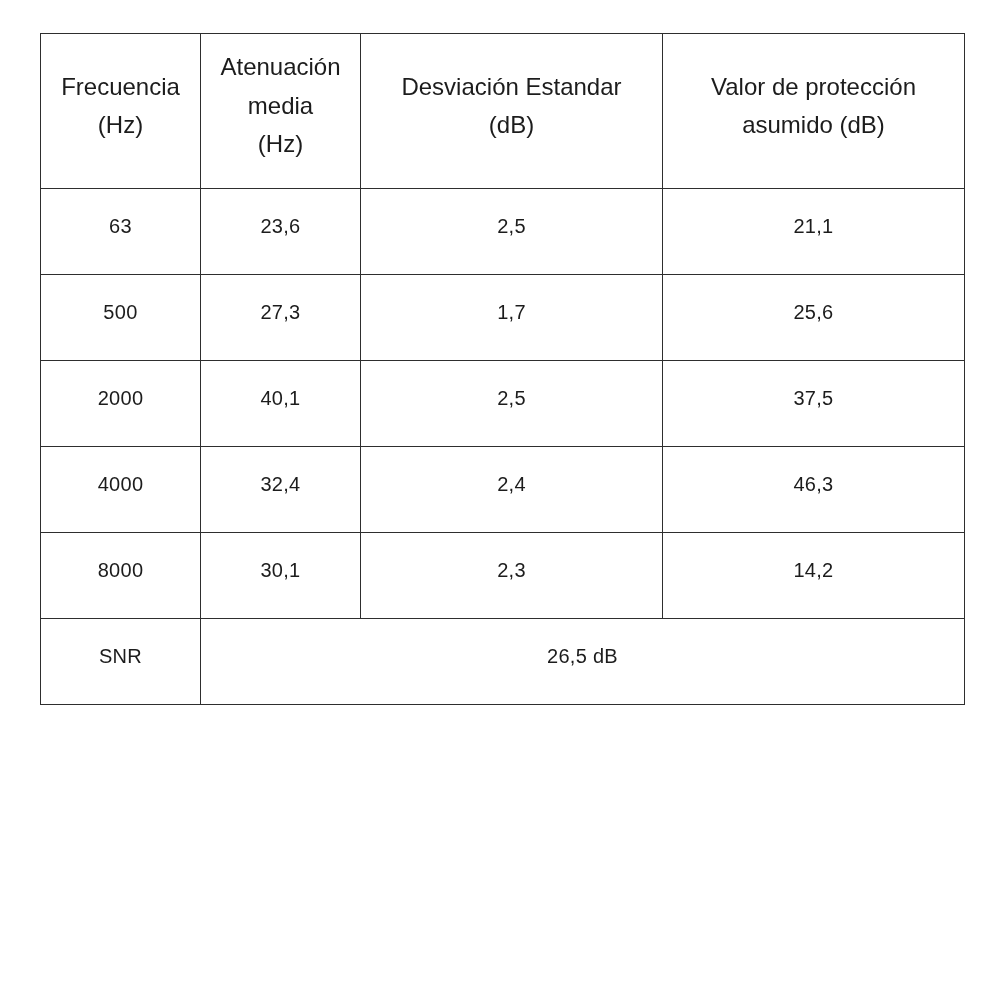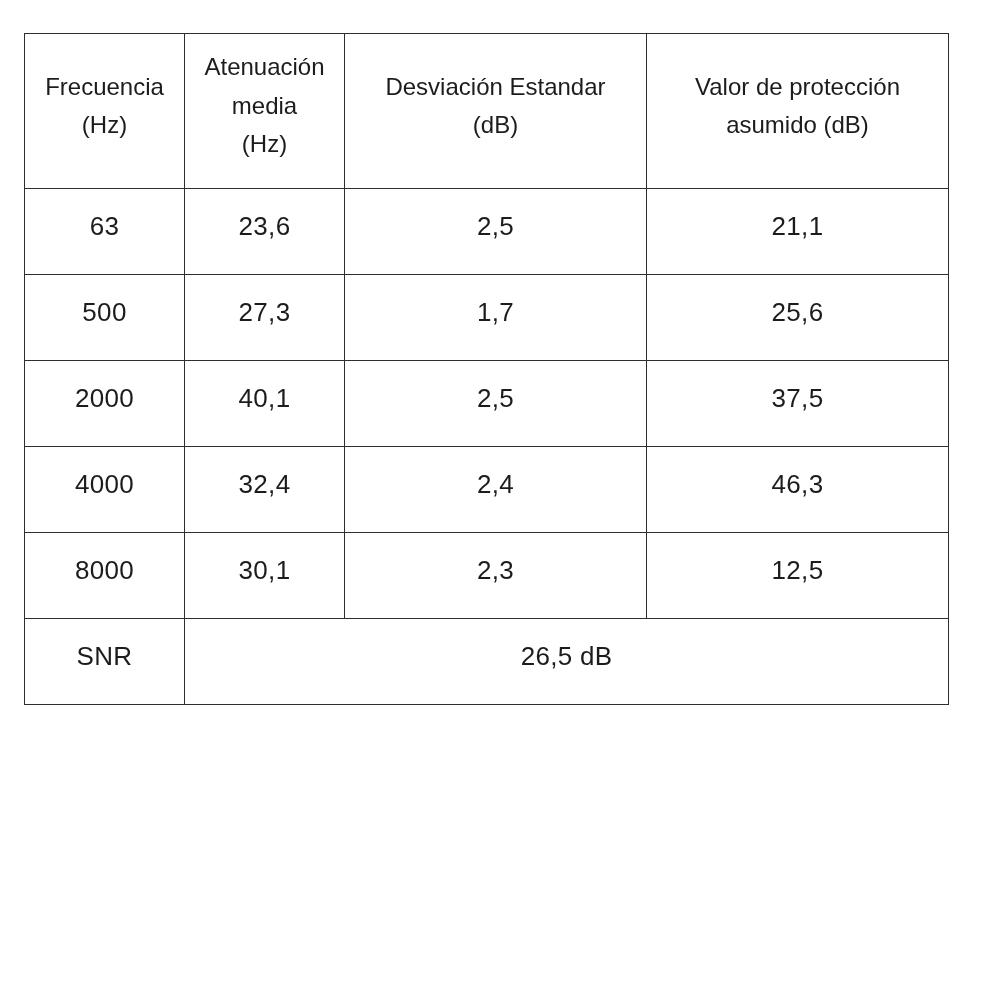--- a/index.html
+++ b/index.html
@@ -7,21 +7,21 @@
     margin: 0;
     padding: 0;
     width: 1000px;
     height: 1000px;
     background: #ffffff;
     font-family: "Liberation Sans", "DejaVu Sans", sans-serif;
     color: #1c1c1c;
   }
   .table-wrap {
     position: absolute;
-    left: 24px;
+    left: 40px;
     top: 33px;
   }
   table.att-table {
     border-collapse: collapse;
     table-layout: fixed;
     width: 924px;
   }
   .att-table th,
   .att-table td {
     border: 1.5px solid #2e2e2e;
@@ -31,21 +31,21 @@
     padding: 0 6px 10px 6px;
     background: #ffffff;
   }
   .att-table thead th {
     height: 155px;
     font-size: 24px;
     line-height: 1.6;
   }
   .att-table tbody td {
     height: 86px;
-    font-size: 26px;
+    font-size: 20px;
     letter-spacing: 0.3px;
   }
   .header-line {
     display: block;
   }
 </style>
 </head>
 <body>
 
 <div class="table-wrap">
@@ -99,21 +99,21 @@
       <tr>
         <td>4000</td>
         <td>32,4</td>
         <td>2,4</td>
         <td>46,3</td>
       </tr>
       <tr>
         <td>8000</td>
         <td>30,1</td>
         <td>2,3</td>
-        <td>12,5</td>
+        <td>14,2</td>
       </tr>
       <tr>
         <td>SNR</td>
         <td colspan="3">26,5 dB</td>
       </tr>
     </tbody>
   </table>
 </div>
 
 </body></html>

